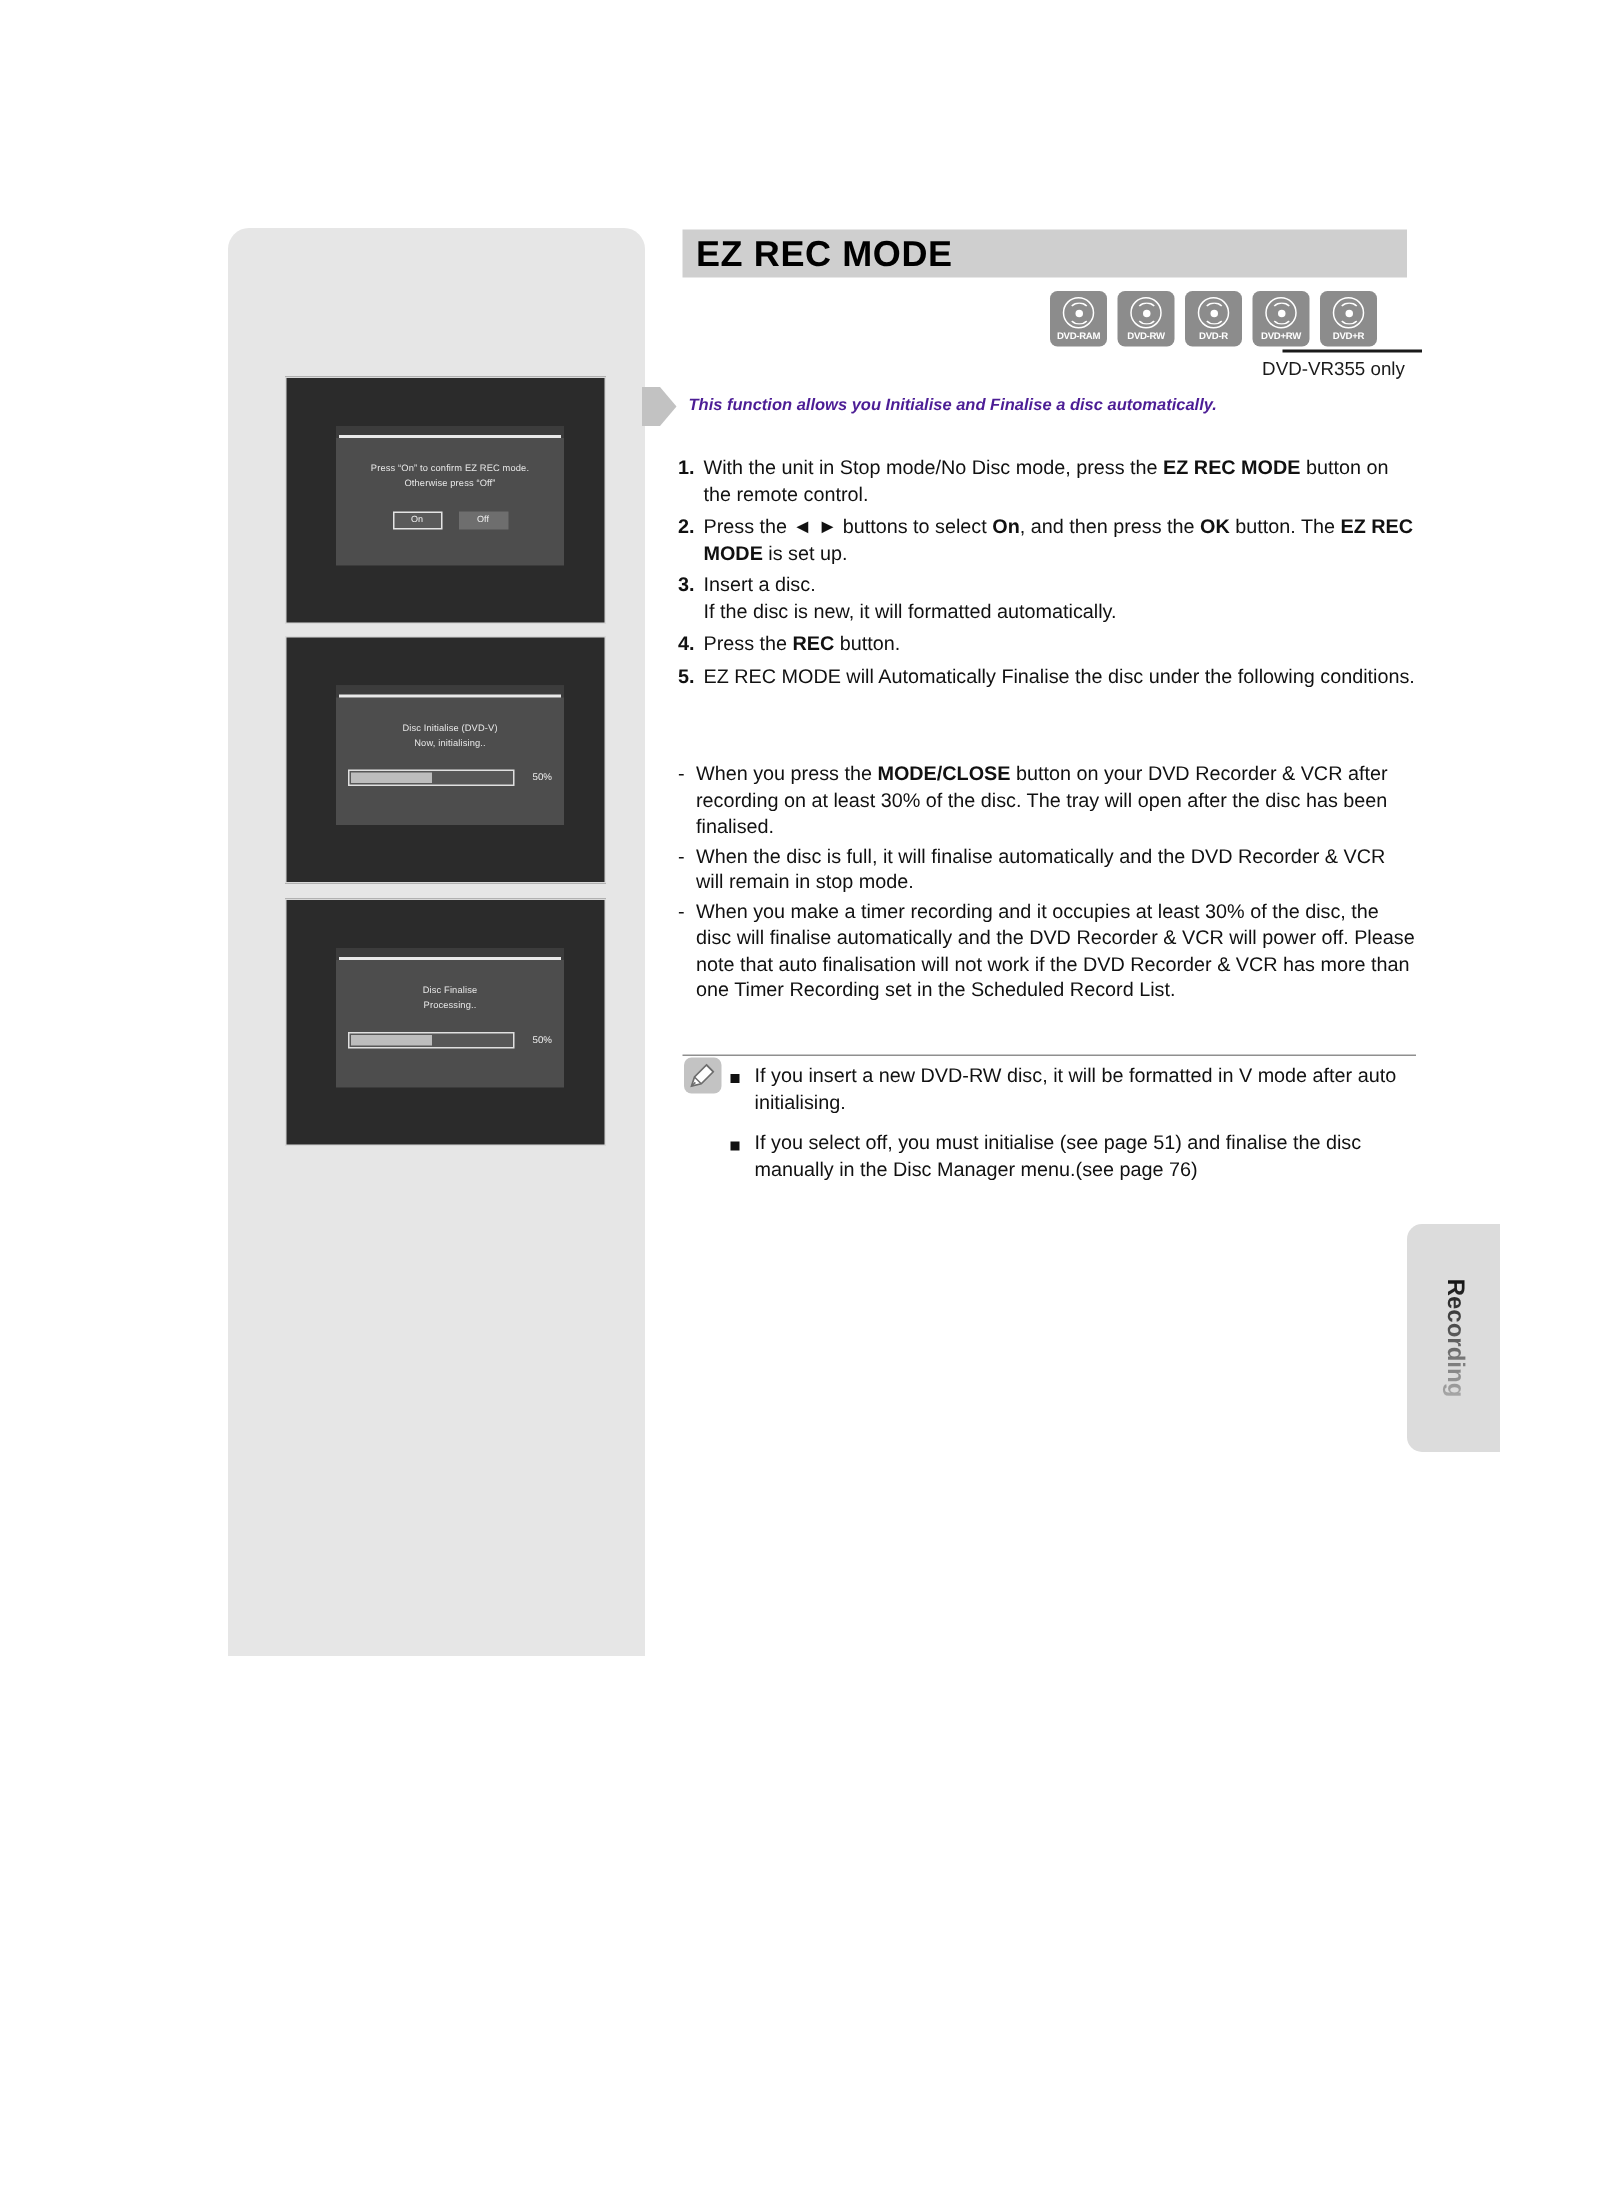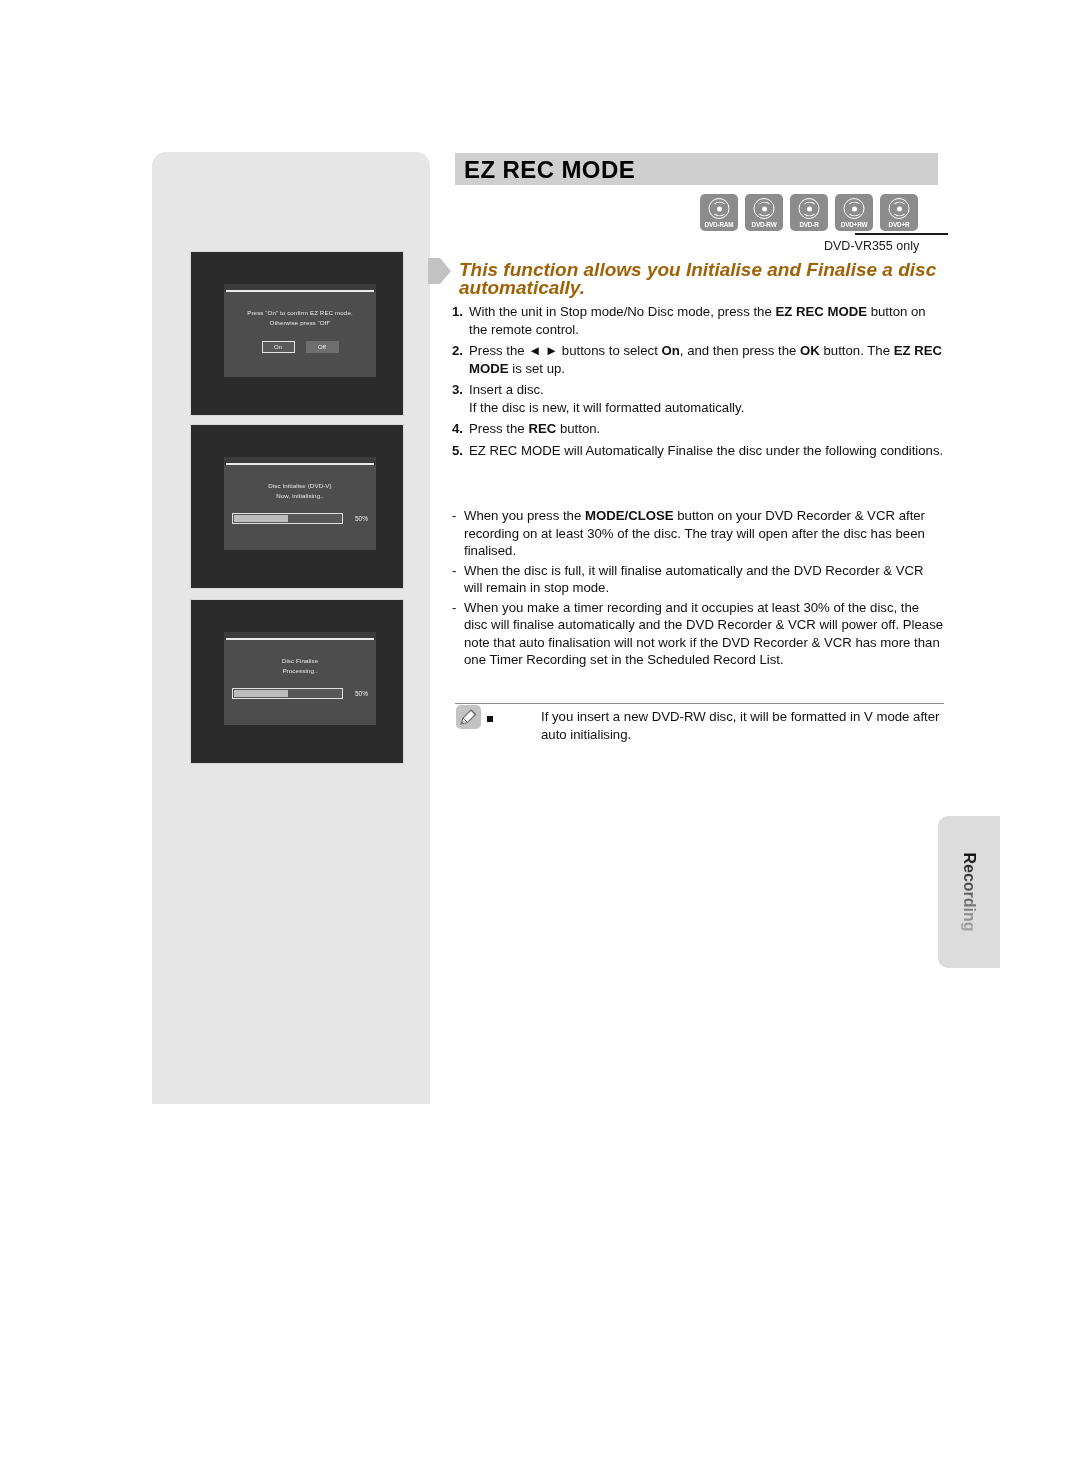--- a/index.html
+++ b/index.html
@@ -204,44 +204,45 @@
     top: 233px;
     width: 93px;
     height: 2px;
     background: #1a1a1a;
   }
   .vr-only {
     position: absolute;
     left: 824px;
     top: 239px;
     width: 130px;
+    text-align: center;
     font-size: 12.5px;
     color: #1a1a1a;
   }
 
   
   .arrow-marker {
     position: absolute;
     left: 428px;
     top: 258px;
     width: 24px;
     height: 26px;
   }
   .arrow-marker svg { display: block; }
 
   
   .intro {
     position: absolute;
     left: 459px;
     top: 261px;
     width: 485px;
-    font-size: 19px;
+    font-size: 11px;
     font-weight: bold;
     font-style: italic;
-    color: #a16207;
+    color: #4c1d95;
     line-height: 18px;
   }
 
   
   .steps {
     position: absolute;
     left: 452px;
     top: 303px;
     width: 492px;
   }
@@ -308,21 +309,20 @@
     left: 487px;
     top: 708px;
     width: 457px;
   }
   .note {
     display: flex;
     margin-bottom: 10px;
     font-size: 13.2px;
     line-height: 17.5px;
     color: #111;
-    gap: 38px;
   }
   .note .bullet {
     width: 16px;
     flex: 0 0 16px;
     padding-top: 1px;
   }
   .note .bullet i {
     display: inline-block;
     width: 6px;
     height: 6px;
@@ -495,20 +495,24 @@
       <path d="M12 2 L16.5 6.5" stroke="#6d6d6d" stroke-width="1.1"></path>
       <path d="M4 10 L8.5 14.5" stroke="#6d6d6d" stroke-width="1"></path>
       <path d="M2 16 L4.6 13.6" stroke="#6d6d6d" stroke-width="1"></path>
     </svg>
   </div>
   <div class="notes" id="notes">
       <div class="note">
         <div class="bullet"><i></i></div>
         <div class="body">If you insert a new DVD-RW disc, it will be formatted in V mode after auto initialising.</div>
       </div>
+      <div class="note">
+        <div class="bullet"><i></i></div>
+        <div class="body">If you select off, you must initialise (see page 51) and finalise the disc manually in the Disc Manager menu.(see page 76)</div>
+      </div>
     </div>
 
   <div class="side-tab">
     <span>Recording</span>
   </div>
 
   <div class="footer">English - 59</div>
 
 </div>
 

